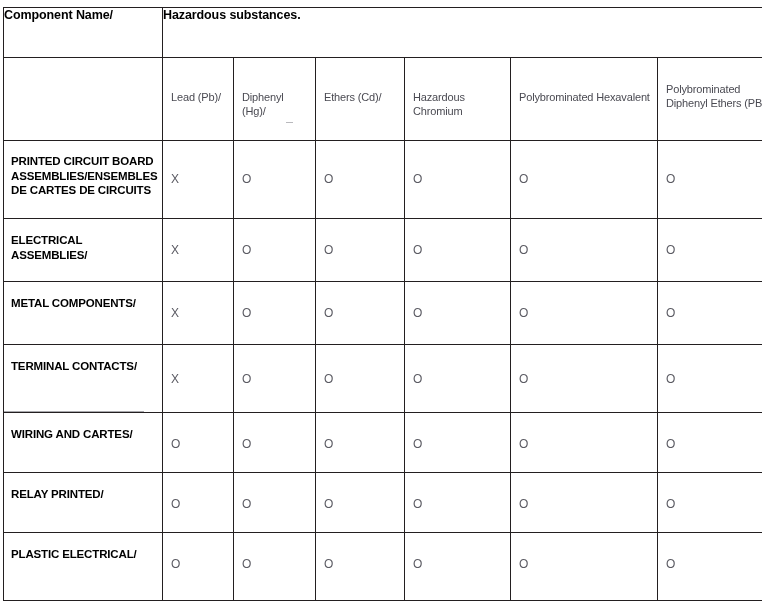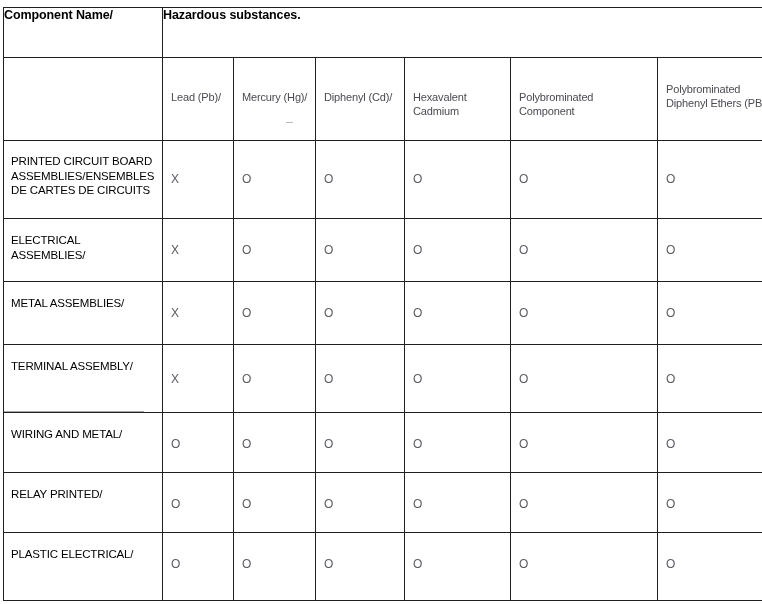--- a/index.html
+++ b/index.html
@@ -85,21 +85,21 @@
   .ghost-dash {
     position: absolute;
     width: 7px;
     height: 1px;
     background: #b9b9bd;
   }
 
   
   .row-label {
     font-size: 11.5px;
-    font-weight: normal;
+    font-weight: bold;
     line-height: 14.5px;
     color: #000000;
     padding: 14px 6px 0 7px;
     letter-spacing: -0.15px;
     white-space: pre-line;
   }
   .row-label.tall { padding-top: 13px; }
 
   .val {
     font-size: 12px;
@@ -152,31 +152,31 @@
           <div class="hdr-strong">Hazardous substances.</div>
         </td>
       </tr>
 
       <tr class="hdr-sub">
         <td></td>
         <td>
           <div class="sub-label">Lead (Pb)/</div>
         </td>
         <td style="position:relative">
-          <div class="sub-label">Mercury (Hg)/</div>
+          <div class="sub-label">Diphenyl (Hg)/</div>
           <span class="ghost-dash" style="left:52px; top:64px;"></span>
         </td>
         <td>
-          <div class="sub-label">Diphenyl (Cd)/</div>
-        </td>
-        <td>
-          <div class="sub-label">Hexavalent Cadmium</div>
-        </td>
-        <td>
-          <div class="sub-label">Polybrominated Component</div>
+          <div class="sub-label">Ethers (Cd)/</div>
+        </td>
+        <td>
+          <div class="sub-label">Hazardous Chromium</div>
+        </td>
+        <td>
+          <div class="sub-label">Polybrominated Hexavalent</div>
         </td>
         <td>
           <div class="sub-label two-line">Polybrominated
 Diphenyl Ethers (PBDE)/</div>
         </td>
       </tr>
 
       <tr class="r0">
         <td>
           <div class="row-label tall">PRINTED CIRCUIT BOARD
@@ -222,21 +222,21 @@
         <td>
             <div class="val">O</div>
           </td>
         <td>
             <div class="val">O</div>
           </td>
       </tr>
 
       <tr class="r2">
         <td>
-          <div class="row-label">METAL ASSEMBLIES/</div>
+          <div class="row-label">METAL COMPONENTS/</div>
         </td>
         <td>
             <div class="val">X</div>
           </td>
         <td>
             <div class="val">O</div>
           </td>
         <td>
             <div class="val">O</div>
           </td>
@@ -246,21 +246,21 @@
         <td>
             <div class="val">O</div>
           </td>
         <td>
             <div class="val">O</div>
           </td>
       </tr>
 
       <tr class="r3">
         <td style="position:relative">
-          <div class="row-label">TERMINAL ASSEMBLY/</div>
+          <div class="row-label">TERMINAL CONTACTS/</div>
         </td>
         <td>
             <div class="val">X</div>
           </td>
         <td>
             <div class="val">O</div>
           </td>
         <td>
             <div class="val">O</div>
           </td>
@@ -270,21 +270,21 @@
         <td>
             <div class="val">O</div>
           </td>
         <td>
             <div class="val">O</div>
           </td>
       </tr>
 
       <tr class="r4">
         <td>
-          <div class="row-label">WIRING AND METAL/</div>
+          <div class="row-label">WIRING AND CARTES/</div>
         </td>
         <td>
             <div class="val">O</div>
           </td>
         <td>
             <div class="val">O</div>
           </td>
         <td>
             <div class="val">O</div>
           </td>

